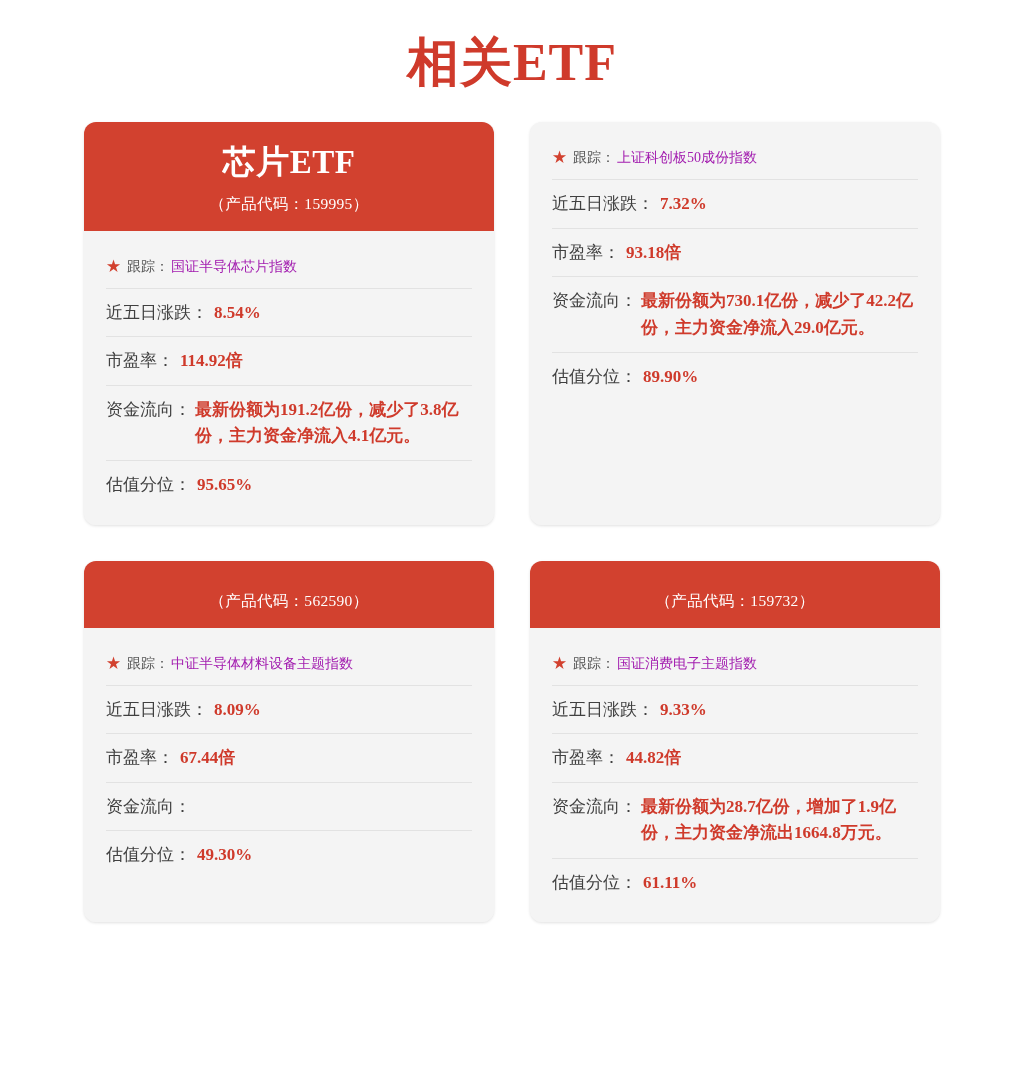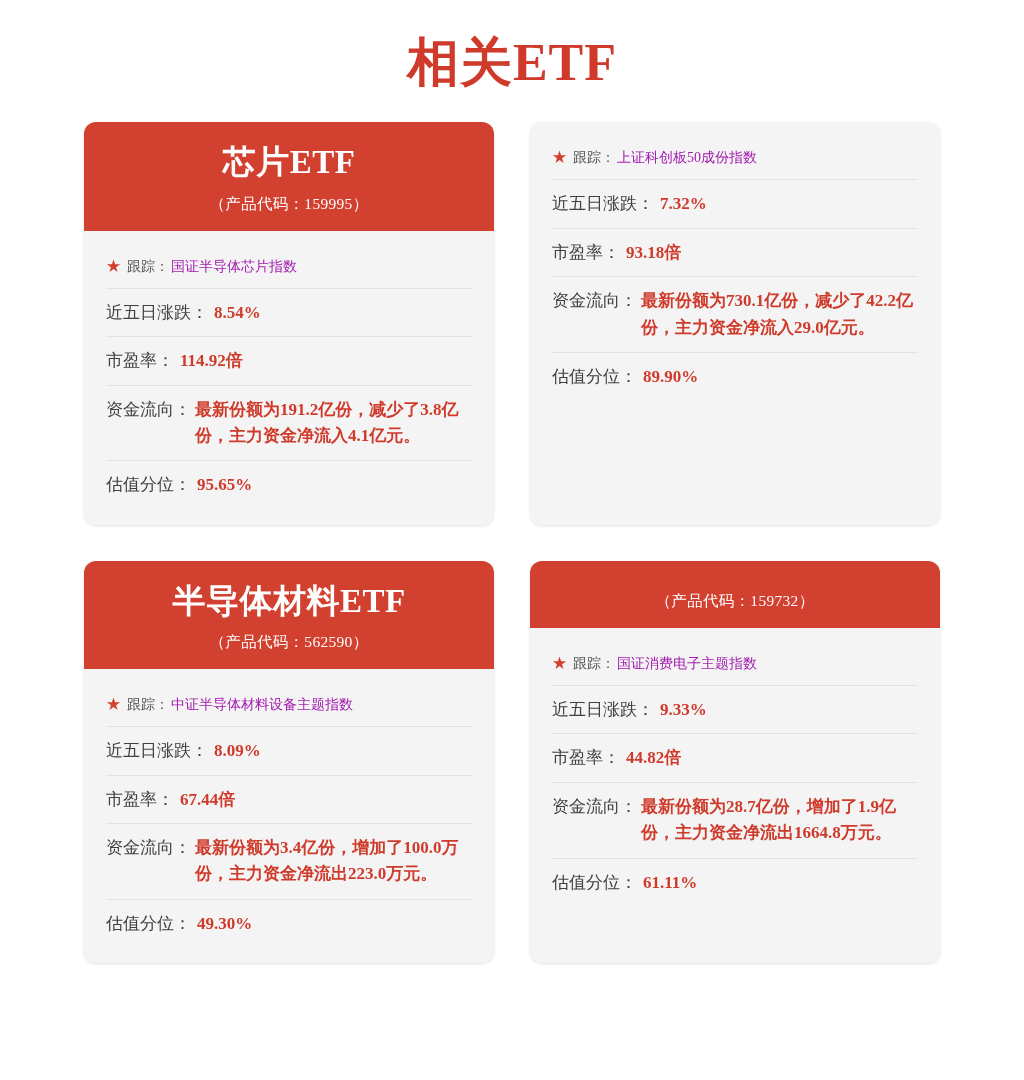--- a/index.html
+++ b/index.html
@@ -186,40 +186,38 @@
         </div>
         <div class="row">
           <span class="label">估值分位：</span>
           <span class="value">89.90%</span>
         </div>
       </div>
     </div>
 
     <div class="card">
       <div class="card-header">
-        <div class="card-name">半导体材料ETF</div>
         <div class="card-code">（产品代码：562590）</div>
       </div>
       <div class="card-body">
         <div class="row row-track">
           <span class="star-icon">★</span>
           <span class="track-label">跟踪：</span>
           <span class="track-value">中证半导体材料设备主题指数</span>
         </div>
         <div class="row">
           <span class="label">近五日涨跌：</span>
           <span class="value">8.09%</span>
         </div>
         <div class="row">
           <span class="label">市盈率：</span>
           <span class="value">67.44倍</span>
         </div>
         <div class="row row-flow">
           <span class="label">资金流向：</span>
-          <span class="value-flow">最新份额为3.4亿份，增加了100.0万份，主力资金净流出223.0万元。</span>
         </div>
         <div class="row">
           <span class="label">估值分位：</span>
           <span class="value">49.30%</span>
         </div>
       </div>
     </div>
 
     <div class="card">
       <div class="card-header">

